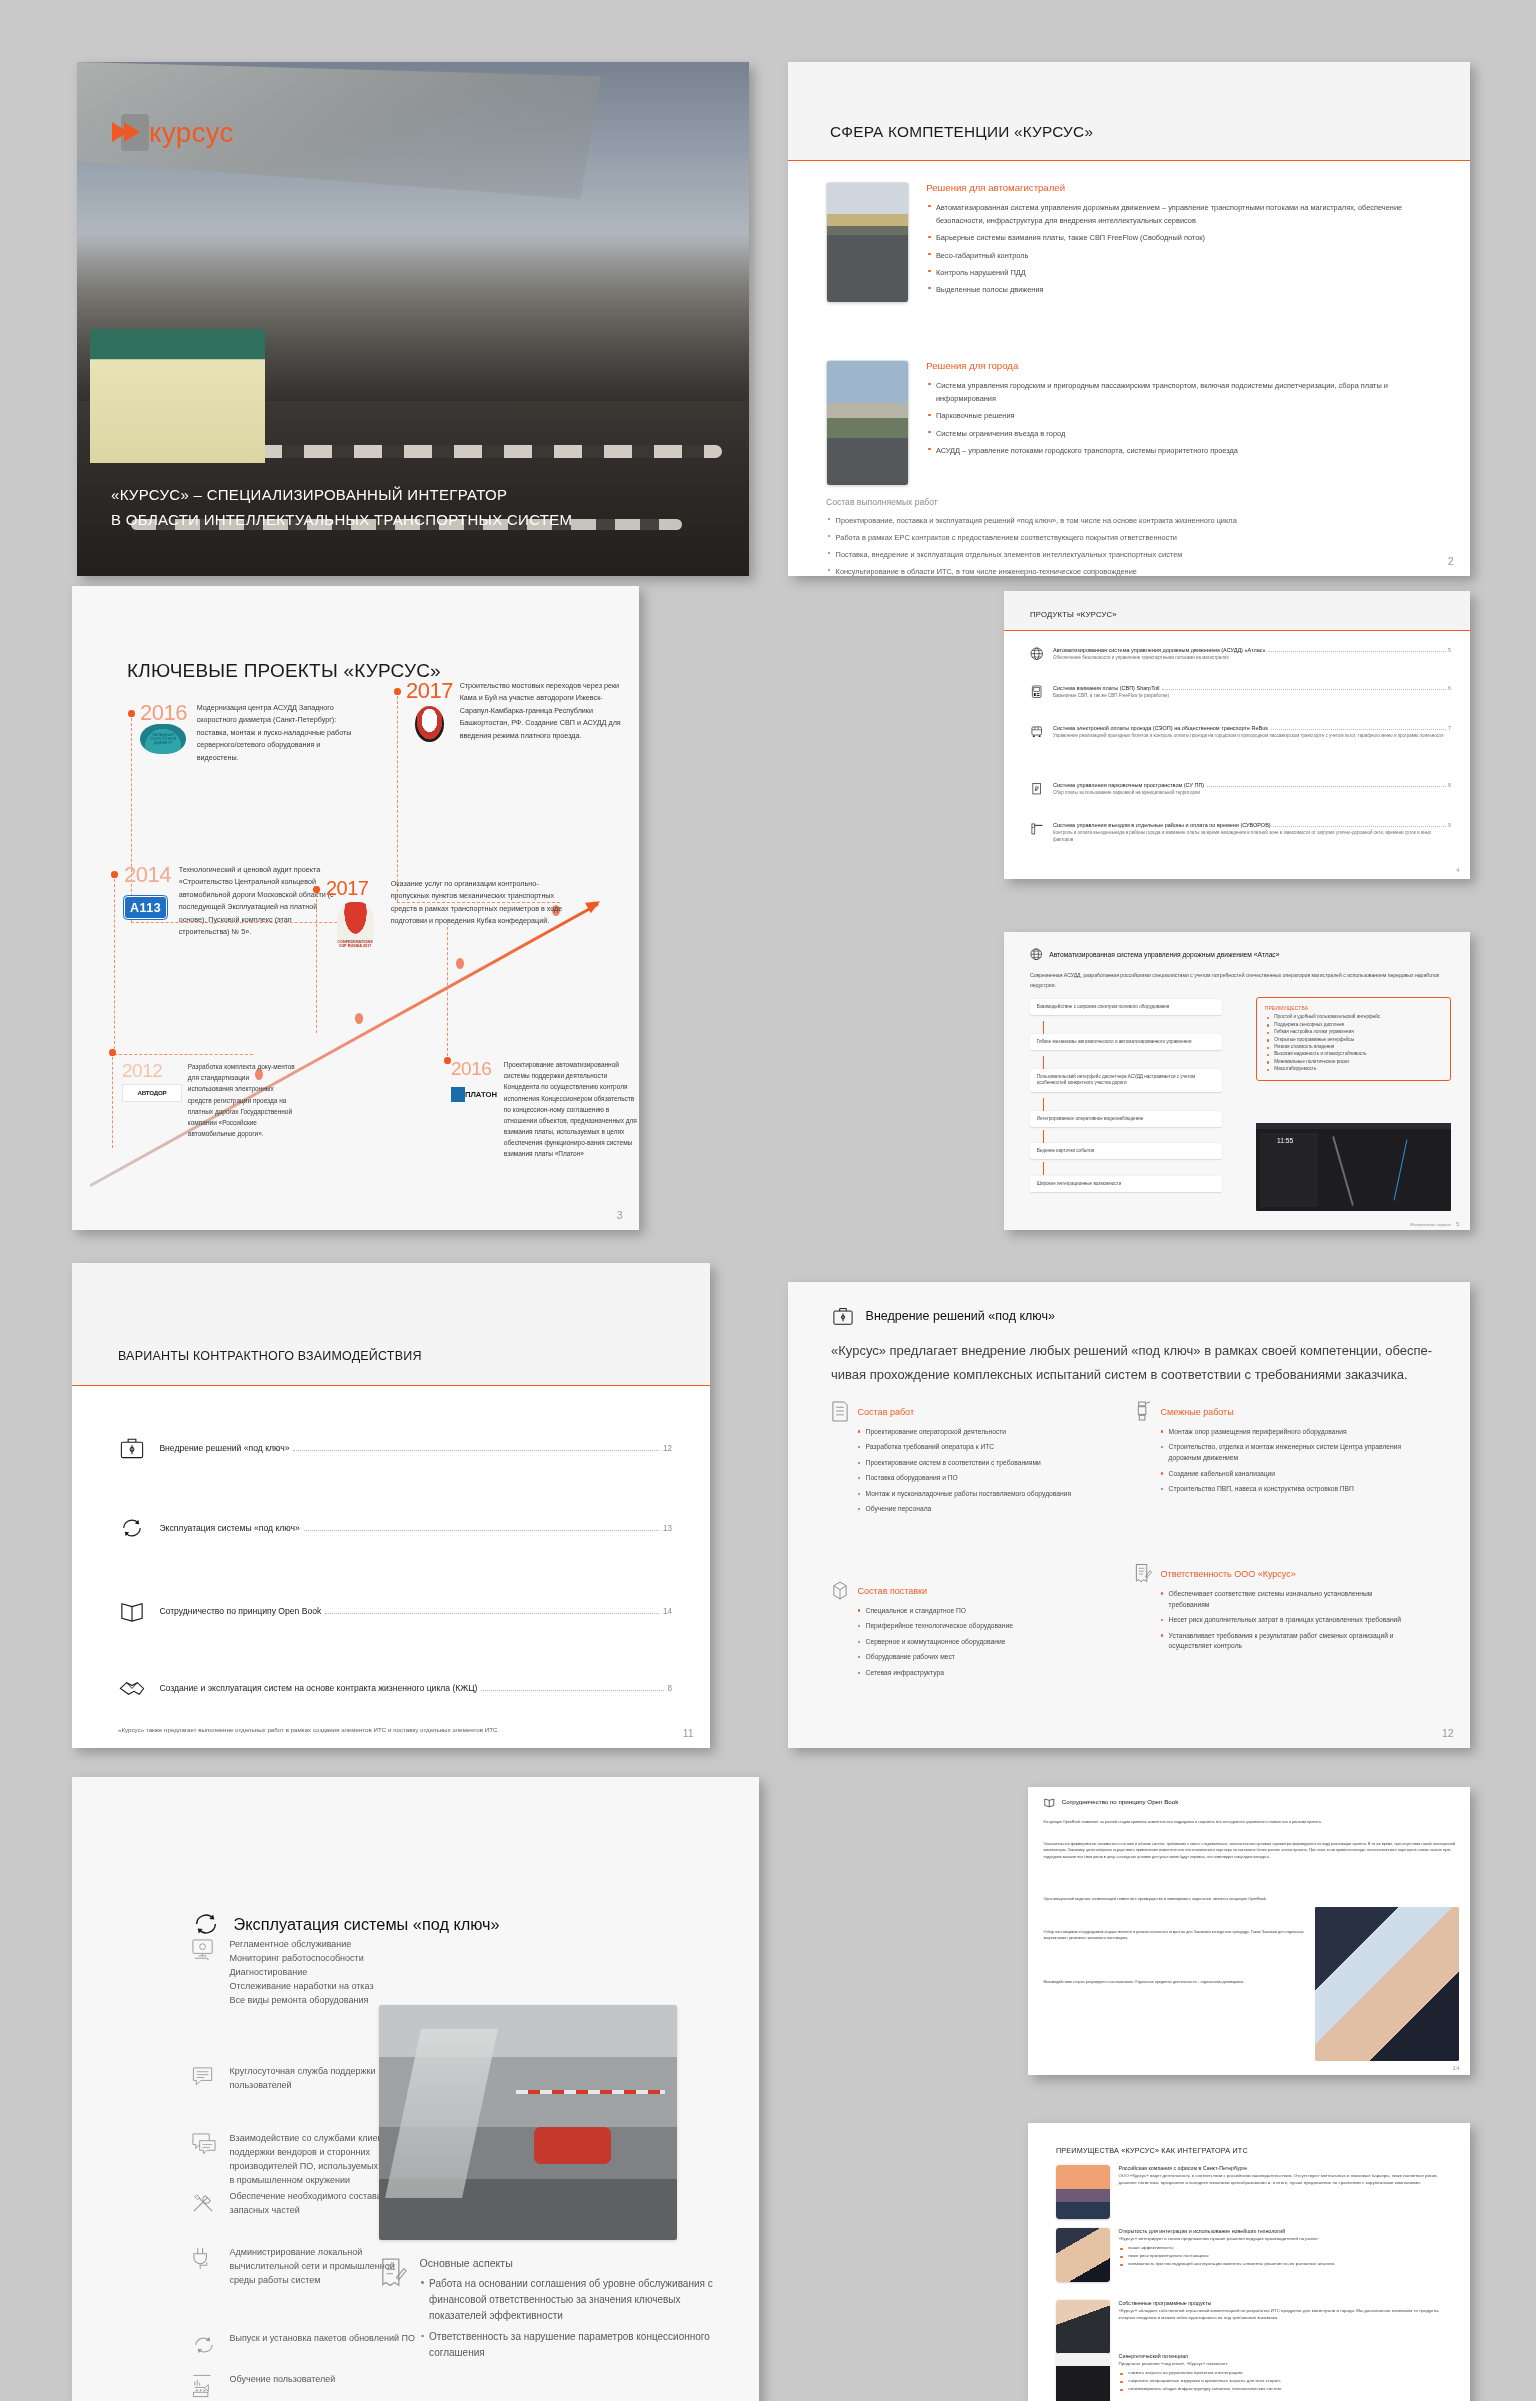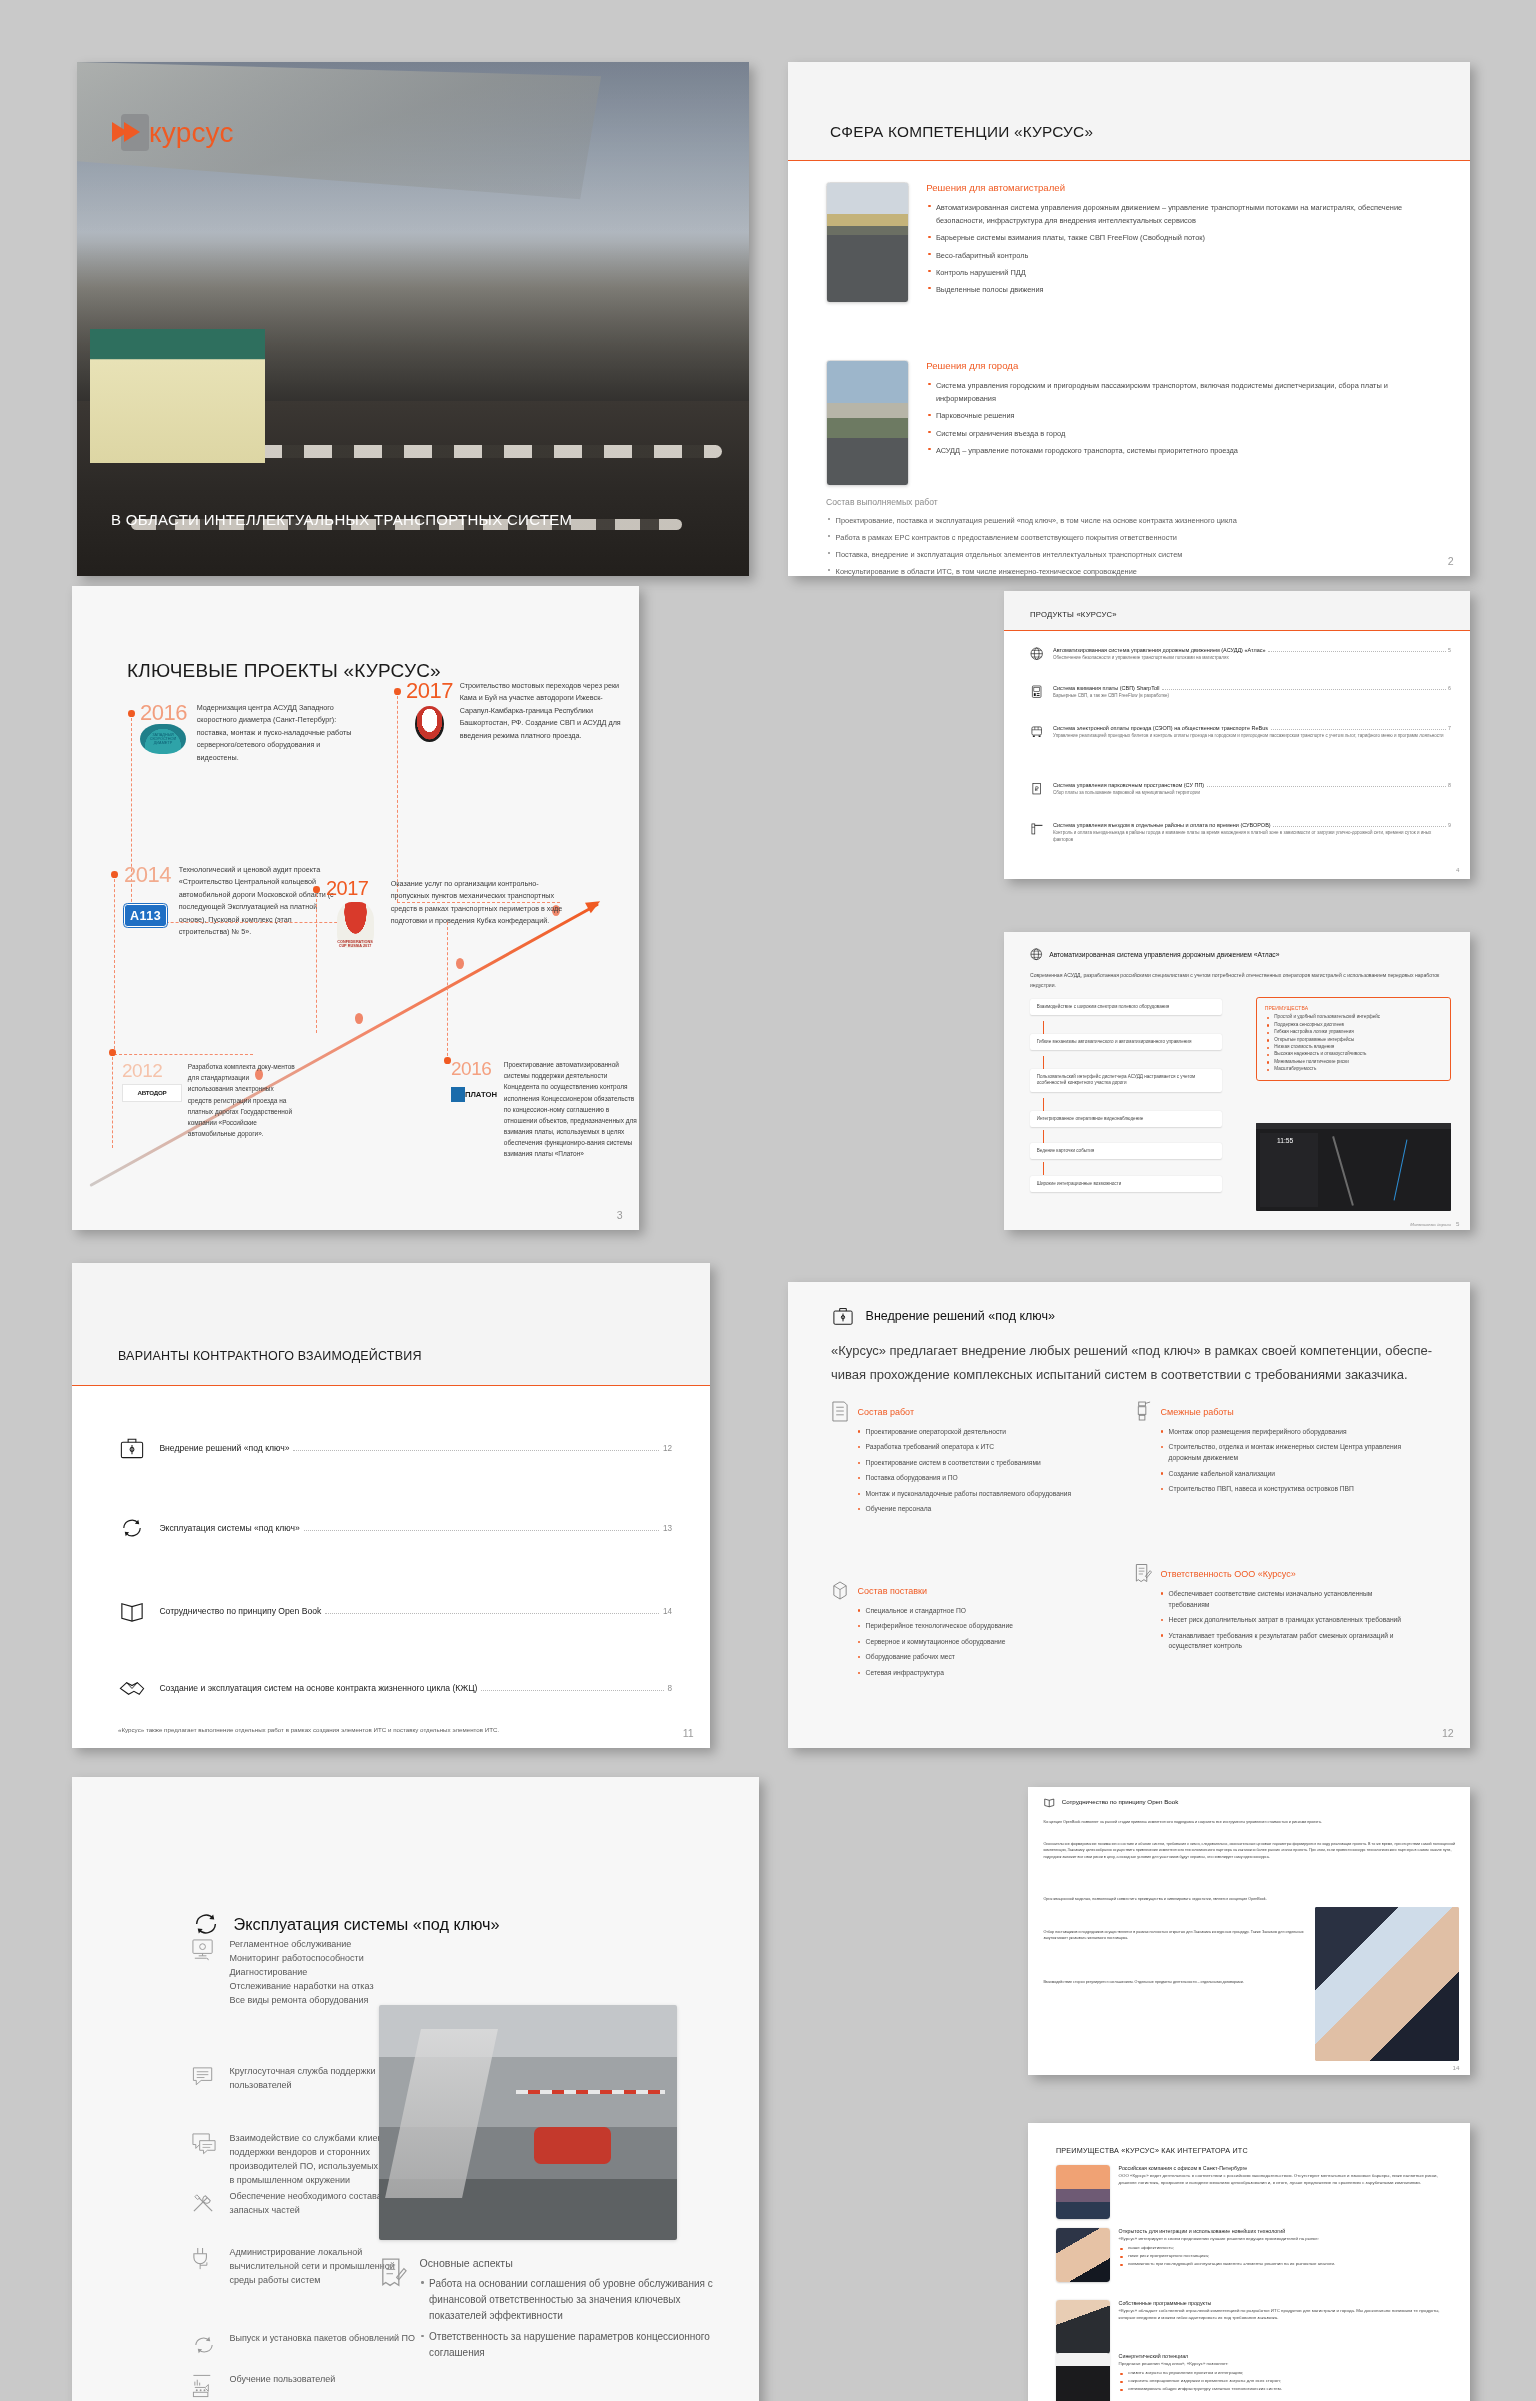--- a/index.html
+++ b/index.html
@@ -188,20 +188,21 @@
   <div class="cover-photo">
     <div class="cover-road"></div>
     <div class="cover-curb"></div>
     <div class="cover-curb2"></div>
   </div>
   <div class="logo">
     <span class="logo-mark"></span>
     <span class="logo-text">курсус</span>
   </div>
   <div class="cover-title">
+    <div>«КУРСУС» – СПЕЦИАЛИЗИРОВАННЫЙ ИНТЕГРАТОР</div>
     <div>В ОБЛАСТИ ИНТЕЛЛЕКТУАЛЬНЫХ ТРАНСПОРТНЫХ СИСТЕМ</div>
   </div>
 </div>
 
 <div class="slide" id="s2">
   <div class="slide-head"></div>
   <div class="slide-title">СФЕРА КОМПЕТЕНЦИИ «КУРСУС»</div>
 
   <div class="s2row" style="left:38px;top:120px;right:29px;">
     <div class="thumb th-hwy"></div>
@@ -272,21 +273,21 @@
     <div class="tl-body">Строительство мостовых переходов через реки Кама и Буй на участке автодороги Ижевск-Сарапул-Камбарка-граница Республики Башкортостан, РФ. Создание СВП и АСУДД для введения режима платного проезда.</div>
   </div>
 
   <div class="dash-v" style="left:42px;top:288px;height:180px;"></div>
   <div class="dash-h" style="left:42px;top:468px;width:139px;"></div>
   <div class="bul-dot" style="left:39px;top:285px;"></div>
   <div class="tl-item" style="left:52px;top:278px;width:211px;">
     <div style="display:flex;gap:6.7px;">
       <div style="flex:0 0 48px;">
         <div class="tl-year" style="color:#f2ab8e">2014</div>
-        <div class="tl-logo a113" style="margin-top:18px">A113</div>
+        <div class="tl-logo a113" style="margin-top:10px">A113</div>
       </div>
       <div class="tl-body">Технологический и ценовой аудит проекта «Строительство Центральной кольцевой автомобильной дороги Московской области (с последующей Эксплуатацией на платной основе), Пусковой комплекс (этап строительства) № 5».</div>
     </div>
   </div>
 
   <div class="dash-v" style="left:244px;top:303px;height:144px;"></div>
   <div class="bul-dot" style="left:241px;top:300px;"></div>
   <div class="tl-item" style="left:254px;top:292px;width:250px;display:flex;gap:6.7px;">
     <div style="flex:0 0 58px;">
       <div class="tl-year orange" style="font-size:20px">2017</div>

